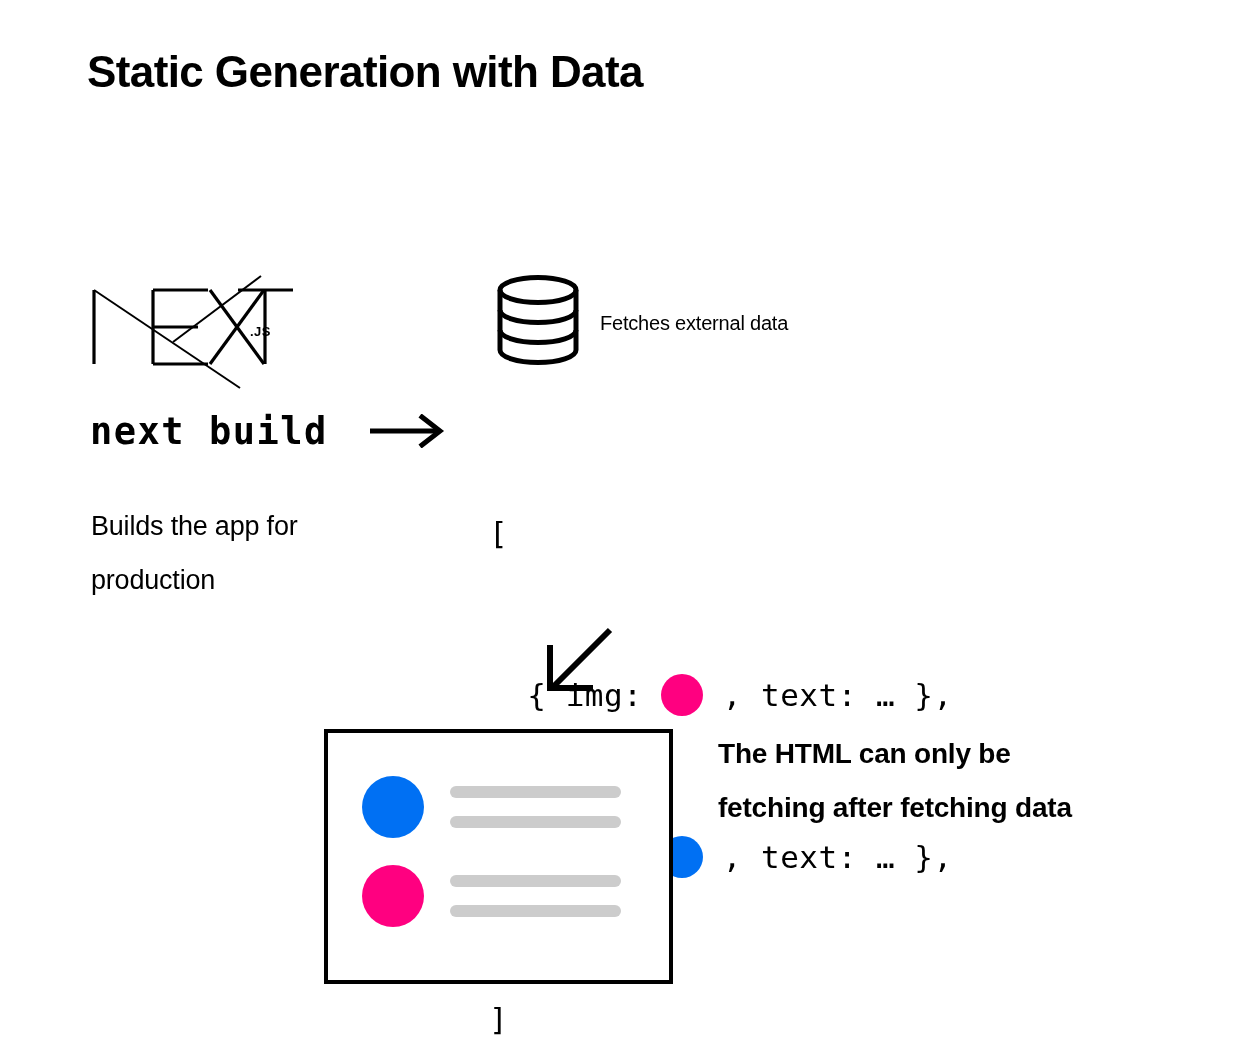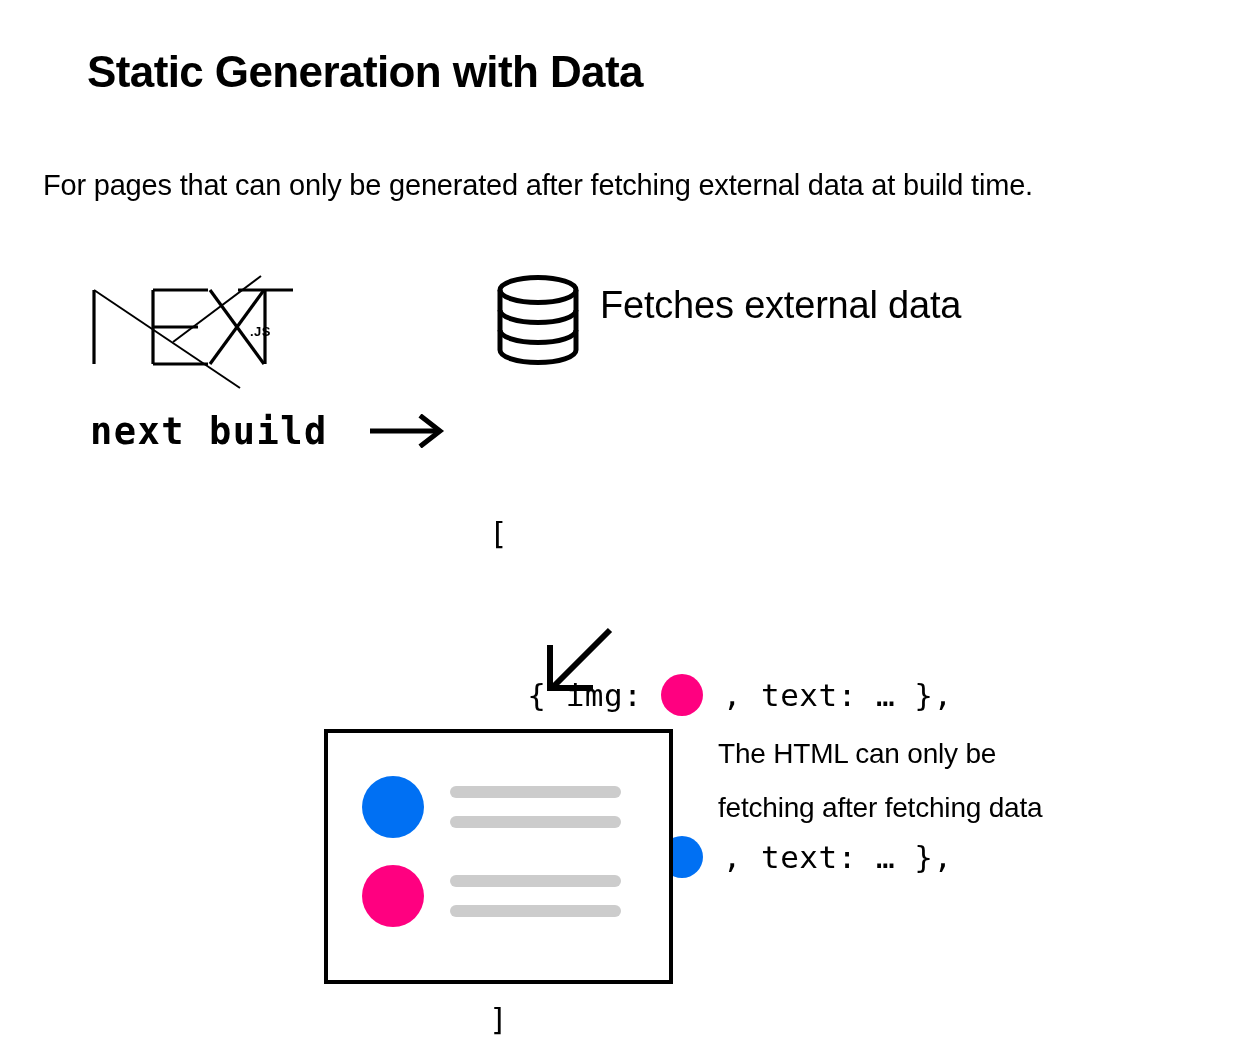--- a/index.html
+++ b/index.html
@@ -98,22 +98,22 @@
     left: 494px;
     top: 274px;
     width: 88px;
     height: 92px;
   }
   .db-icon svg { display: block; }
 
   .db-label {
     position: absolute;
     left: 600px;
-    top: 284px;
-    font-size: 38px;
+    top: 312px;
+    font-size: 20px;
     font-weight: 400;
     letter-spacing: -0.2px;
     white-space: nowrap;
   }
 
   
   .code-block {
     position: absolute;
     left: 489px;
     top: 398px;
@@ -184,33 +184,32 @@
     border-radius: 6px;
     background: #cccccc;
   }
 
   .mockup-caption {
     position: absolute;
     left: 718px;
     top: 727px;
     width: 470px;
     font-size: 28px;
-    font-weight: 400;
+    font-weight: 700;
     line-height: 54px;
     letter-spacing: -0.2px;
   }
 </style>
 </head>
 <body>
 
 <div class="canvas">
 
   <div class="page-title">Static Generation with Data</div>
 
-  <div class="page-subtitle">For pages that can only be generated after fetching external data at build time.</div>
 
   <div class="nextjs-logo">
     <svg width="205" height="128" viewBox="0 0 205 128" fill="none" xmlns="http://www.w3.org/2000/svg">
 
       <line x1="6" y1="28" x2="6" y2="102" stroke="#000" stroke-width="3.2"></line>
 
       <line x1="6" y1="28" x2="152" y2="126" stroke="#000" stroke-width="2"></line>
       <line x1="85" y1="80" x2="173" y2="14" stroke="#000" stroke-width="2"></line>
 
       <line x1="65" y1="28" x2="65" y2="102" stroke="#000" stroke-width="3.2"></line>
@@ -230,20 +229,24 @@
   <div class="build-cmd">
     <span class="build-cmd-text">next build</span>
     <span class="build-arrow">
       <svg width="76" height="34" viewBox="0 0 76 34" fill="none" xmlns="http://www.w3.org/2000/svg">
         <line x1="0" y1="17" x2="68" y2="17" stroke="#000" stroke-width="5"></line>
         <polyline points="52,3 70,17 52,31" stroke="#000" stroke-width="5" fill="none" stroke-linecap="square" stroke-linejoin="miter"></polyline>
       </svg>
     </span>
   </div>
 
+  <div class="build-caption">
+    <div>Builds the app for</div>
+    <div>production</div>
+  </div>
 
   <div class="db-icon">
     <svg width="88" height="92" viewBox="0 0 88 92" fill="none" xmlns="http://www.w3.org/2000/svg">
       <ellipse cx="44" cy="16" rx="38" ry="12.5" stroke="#000" stroke-width="5" fill="none"></ellipse>
       <path d="M6 16 V 76" stroke="#000" stroke-width="5" fill="none"></path>
       <path d="M82 16 V 76" stroke="#000" stroke-width="5" fill="none"></path>
       <path d="M6 76 a 38 12.5 0 0 0 76 0" stroke="#000" stroke-width="5" fill="none"></path>
       <path d="M6 36 a 38 12.5 0 0 0 76 0" stroke="#000" stroke-width="5" fill="none"></path>
       <path d="M6 56 a 38 12.5 0 0 0 76 0" stroke="#000" stroke-width="5" fill="none"></path>
     </svg>

